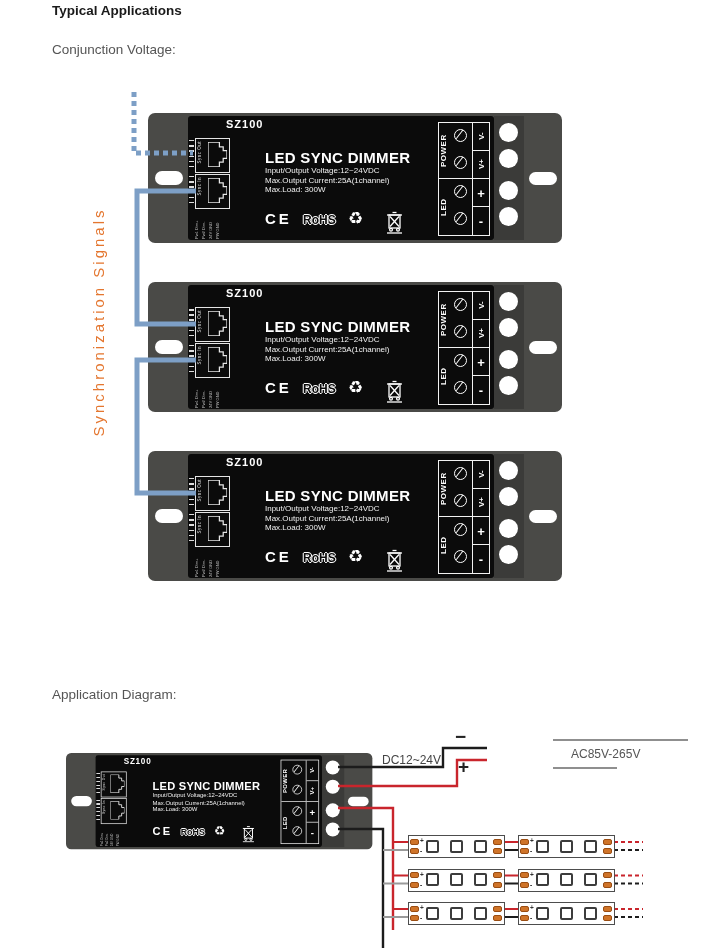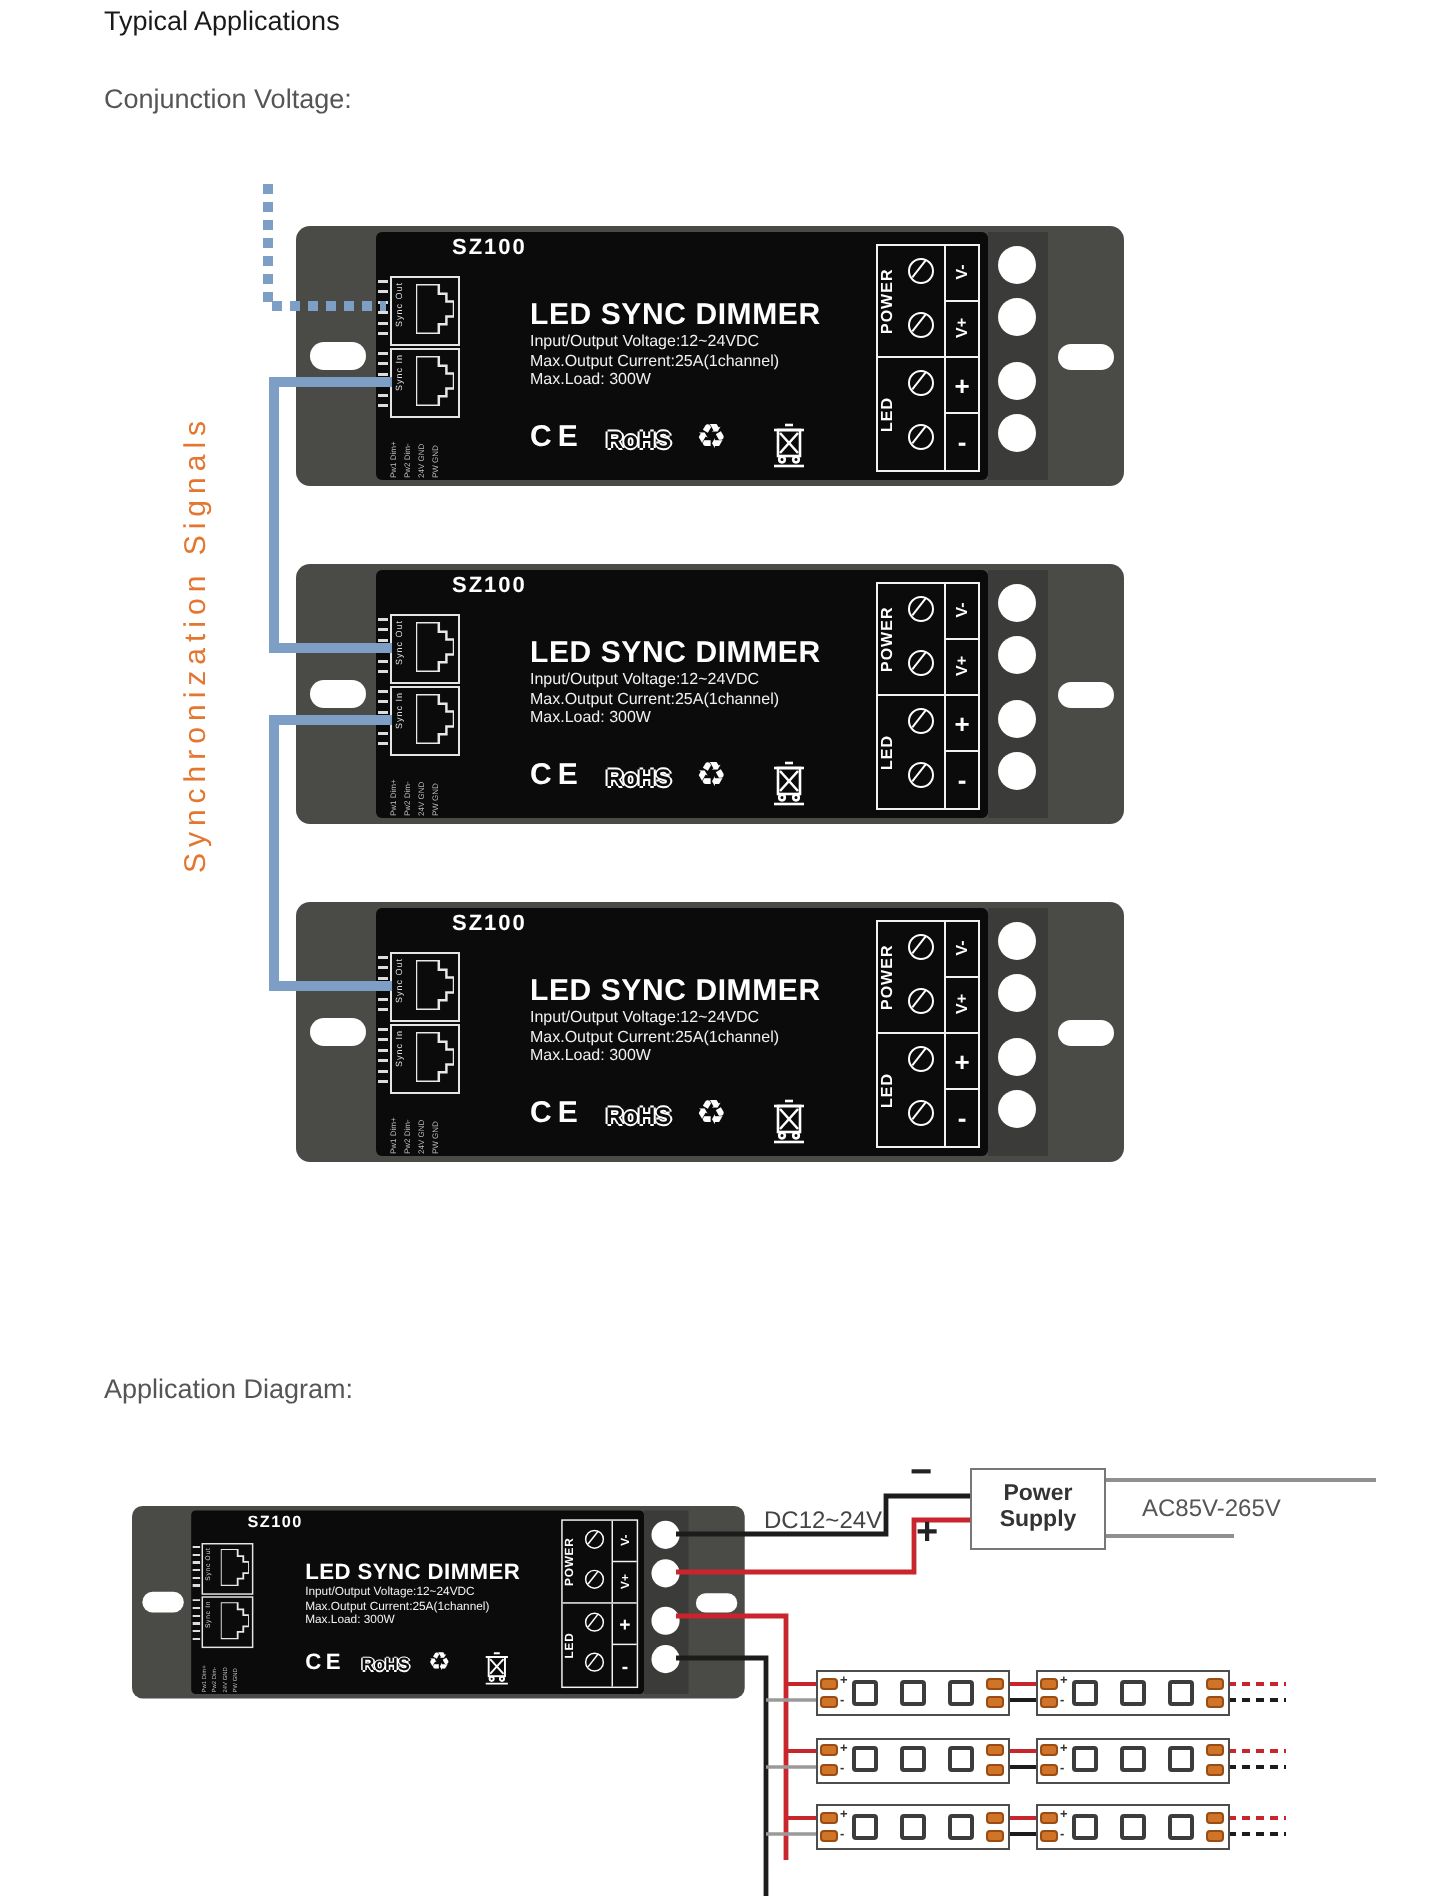--- a/index.html
+++ b/index.html
@@ -5,21 +5,21 @@
   :root{
     --sync-line:#7d9fc6; --sync-text:#e4762f;
     --wire-red:#c9252c; --wire-black:#1c1c1c; --wire-gray:#9a9a9a;
     --pad-orange:#cf7429; --device-plate:#4a4a47; --device-face:#0b0b0b;
   }
   *{margin:0;padding:0;box-sizing:content-box}
   body{background:#fff;font-family:"Liberation Sans",sans-serif;}
   #page{position:relative;width:722px;height:952px;background:#fff;overflow:hidden}
 
   
-  #h-title{position:absolute;left:52px;top:3px;font-size:13.5px;font-weight:normal;color:#1a1a1a}
+  #h-title{position:absolute;left:52px;top:3px;font-size:13.5px;font-weight:bold;color:#1a1a1a}
   .subhead{position:absolute;left:52px;font-size:13.5px;color:#555}
   #h-conj{top:42px} #h-app{top:687px}
 
   
   #sync-label-wrap{position:absolute;left:84px;top:172px;width:28px;height:300px}
   #sync-label-wrap span{position:absolute;left:50%;top:50%;transform:translate(-50%,-50%) rotate(-90deg);
     white-space:nowrap;font-size:15px;letter-spacing:3px;color:var(--sync-text)}
 
   
   #wires{position:absolute;left:0;top:0;z-index:5;pointer-events:none}
@@ -472,23 +472,20 @@
           </div>
           <div class="tcell">
             <span class="plab">-</span>
           </div>
         </div>
       </div>
     </div>
   </div>
 </div>
 
-  <div id="ps-box">
-    <span>Power Supply</span>
-  </div>
   <div id="dc-label">DC12~24V</div>
   <div id="minus-label">−</div>
   <div id="plus-label">+</div>
   <div id="ac-label">AC85V-265V</div>
 
   <div class="strip-slot" style="left:408px;top:835px">
   <div class="strip">
     <div class="pad pl1"></div>
     <div class="pad pl2"></div>
     <span class="padlab pp">+</span>

